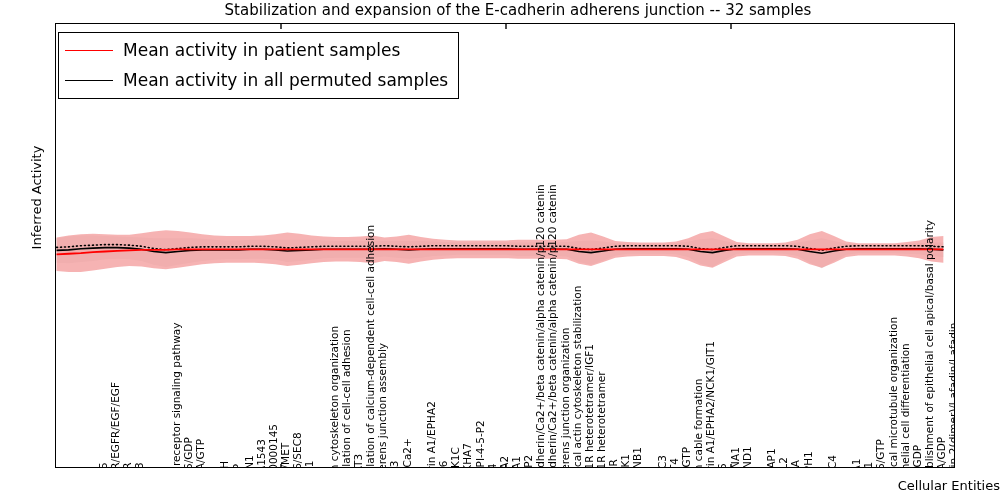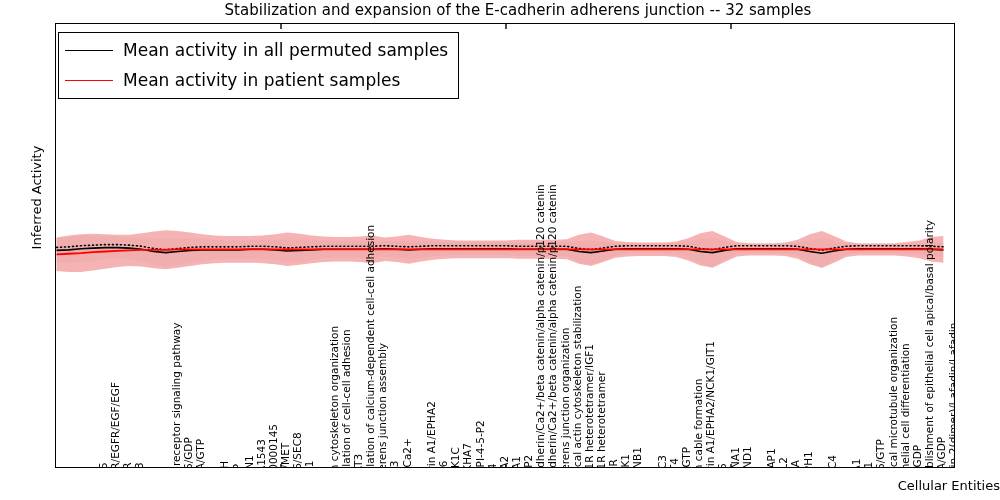--- a/index.html
+++ b/index.html
@@ -163,22 +163,22 @@
         <div class="xlab" style="left: 798.711px;">epithelial cell differentiation</div>
         <div class="xlab" style="left: 810.859px;">mol:GDP</div>
         <div class="xlab" style="left: 823.008px;">establishment of epithelial cell apical/basal polarity</div>
         <div class="xlab" style="left: 835.157px;">RhoA/GDP</div>
         <div class="xlab" style="left: 847.305px;">nectin-2(dimer)/l-afadin/l-afadin</div>
       </div>
   </div>
 
   <div id="legend">
       <div class="leg-row">
+        <span class="leg-swatch" style="border-top-color: rgb(255, 0, 0);"></span>
+        <span class="leg-text">Mean activity in patient samples</span>
+      </div>
+      <div class="leg-row">
         <span class="leg-swatch" style="border-top-color: rgb(0, 0, 0);"></span>
         <span class="leg-text">Mean activity in all permuted samples</span>
-      </div>
-      <div class="leg-row">
-        <span class="leg-swatch" style="border-top-color: rgb(255, 0, 0);"></span>
-        <span class="leg-text">Mean activity in patient samples</span>
       </div>
     </div>
 
 </div>
 
 </body></html>

